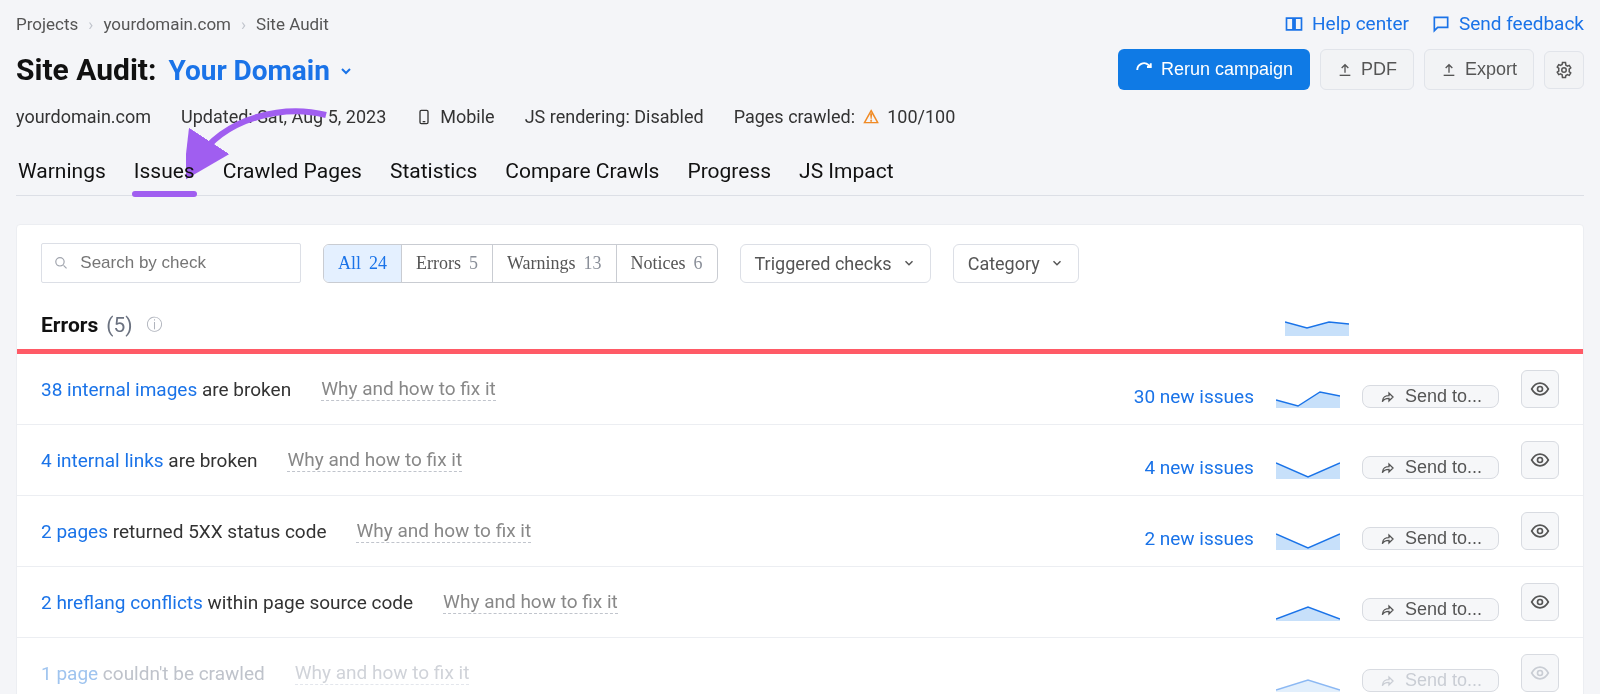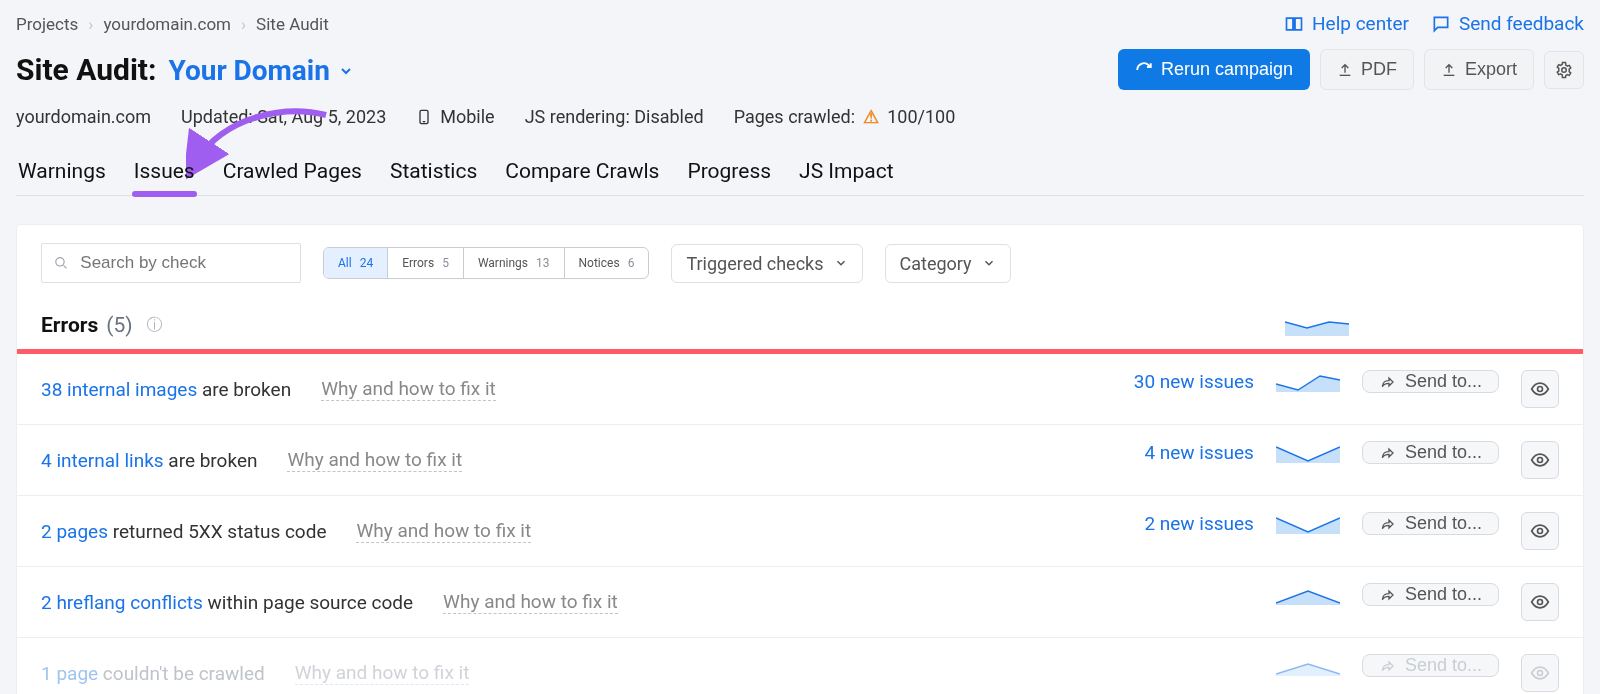--- a/index.html
+++ b/index.html
@@ -42,21 +42,21 @@
   .tab.active-underline::after { content: ""; position: absolute; left: 0; right: 0; bottom: -14px; height: 6px; background: #a05ef0; border-radius: 3px; }
 
   .arrow-annot { position: absolute; left: 170px; top: -54px; pointer-events: none; }
 
   
   .panel { background: #fff; margin-top: 28px; border: 1px solid #eceef2; border-radius: 4px 4px 0 0; }
   .filter-row { display: flex; align-items: center; gap: 22px; padding: 18px 24px; }
   .search { display: flex; align-items: center; gap: 10px; border: 1px solid #dcdfe6; border-radius: 2px; padding: 8px 12px; color: #a0a4ad; width: 260px; }
   .search input { border: none; outline: none; font-size: 17px; color: #333; width: 100%; background: transparent; }
   .seg { display: flex; border: 1px solid #c9ccd2; border-radius: 6px; overflow: hidden; }
-  .seg-item { padding: 8px 14px; font-size: 12px; color: #555; border-left: 1px solid #c9ccd2; cursor: pointer; display: inline-flex; align-items: center; gap: 8px; }
+  .seg-item { padding: 8px 14px; font-size: 18px; color: #555; border-left: 1px solid #c9ccd2; cursor: pointer; display: inline-flex; align-items: center; gap: 8px; font-family: Liberation Serif, serif; }
   .seg-item:first-child { border-left: none; }
   .seg-item.active { background: #e4f0ff; color: #1a73e8; border-color: #1a73e8; }
   .seg-item .count { color: #8a8f99; }
   .seg-item.active .count { color: #1a73e8; }
   .dd { display: inline-flex; align-items: center; gap: 10px; border: 1px solid #dcdfe6; border-radius: 6px; padding: 8px 14px; font-size: 18px; color: #555; cursor: pointer; }
 
   .section-head { display: flex; align-items: center; justify-content: space-between; padding: 12px 24px 12px 24px; }
   .section-head-left { display: flex; align-items: center; gap: 8px; font-size: 21px; }
   .section-head-left .lbl { font-weight: 700; }
   .section-head-left .cnt { color: #6b7280; }
@@ -64,21 +64,21 @@
   .spark { width: 64px; height: 22px; }
   .spark svg { display: block; }
 
   .rule { height: 5px; background: #ff5a66; width: 100%; }
 
   .issue-row { display: flex; align-items: center; justify-content: space-between; padding: 16px 24px; border-bottom: 1px solid #eceef2; }
   .issue-left { display: flex; align-items: center; gap: 30px; font-size: 19px; }
   .issue-left .link-num { color: #1a73e8; }
   .issue-left .txt { color: #333; }
   .why { color: #888; border-bottom: 1px dashed #c0c4cc; cursor: pointer; }
-  .issue-right { display: flex; align-items: flex-start; gap: 22px; margin-left: 12px; }
+  .issue-right { display: flex; align-items: flex-end; gap: 22px; margin-left: 12px; }
   .new-issues { color: #1a73e8; font-size: 19px; }
   .send-button { display: inline-flex; align-items: center; gap: 10px; border: 1px solid #d8dbe1; background: #f6f7f9; border-radius: 8px; padding: 0 16px; font-size: 18px; color: #555; cursor: pointer; }
   .eye-button { display: inline-flex; align-items: center; justify-content: center; width: 38px; height: 38px; border: 1px solid #d8dbe1; background: #f6f7f9; border-radius: 6px; color: #555; cursor: pointer; }
   .row-faded .issue-left .link-num { color: #9fc4ef; }
   .row-faded .issue-left .txt { color: #bfc3cb; }
   .row-faded .why { color: #d0d3d9; border-bottom-color: #e3e6ec; }
   .row-faded .send-button, .row-faded .eye-button { color: #c9cdd4; }
 
   .spark-svg path.area { fill: #c7e0fa; }
   .spark-svg path.line { fill: none; stroke: #1a73e8; stroke-width: 1.4; }

